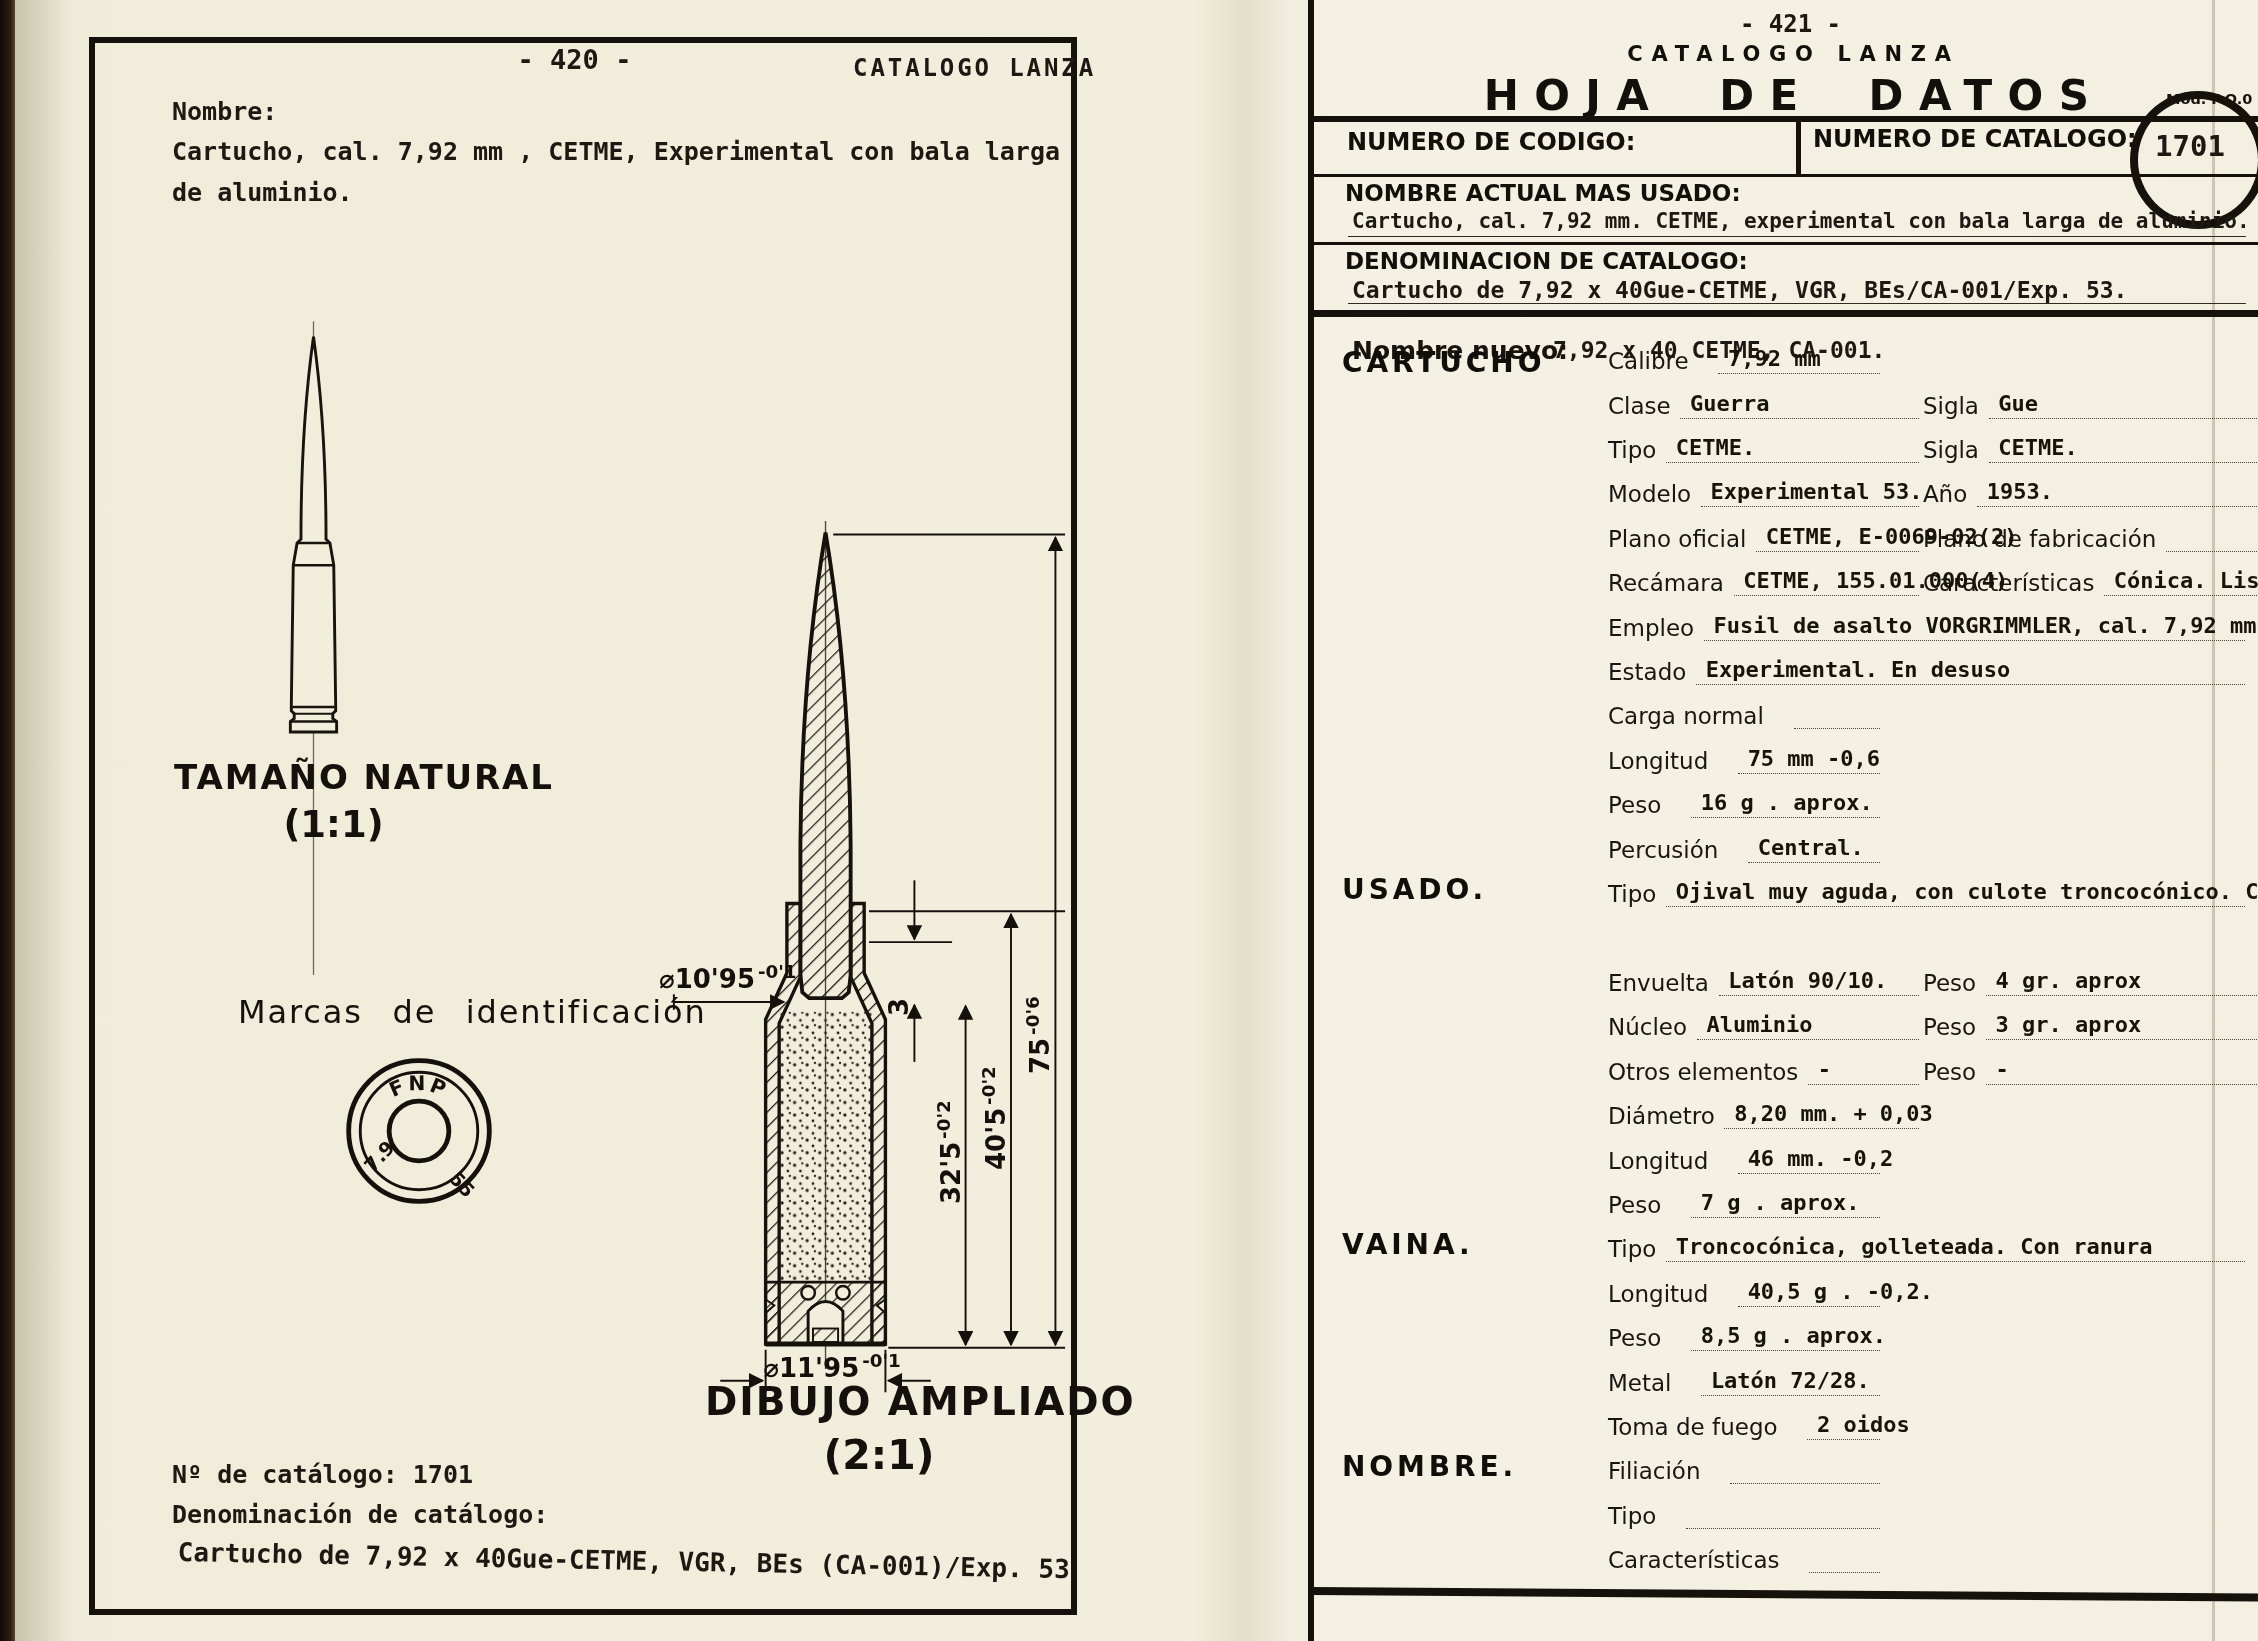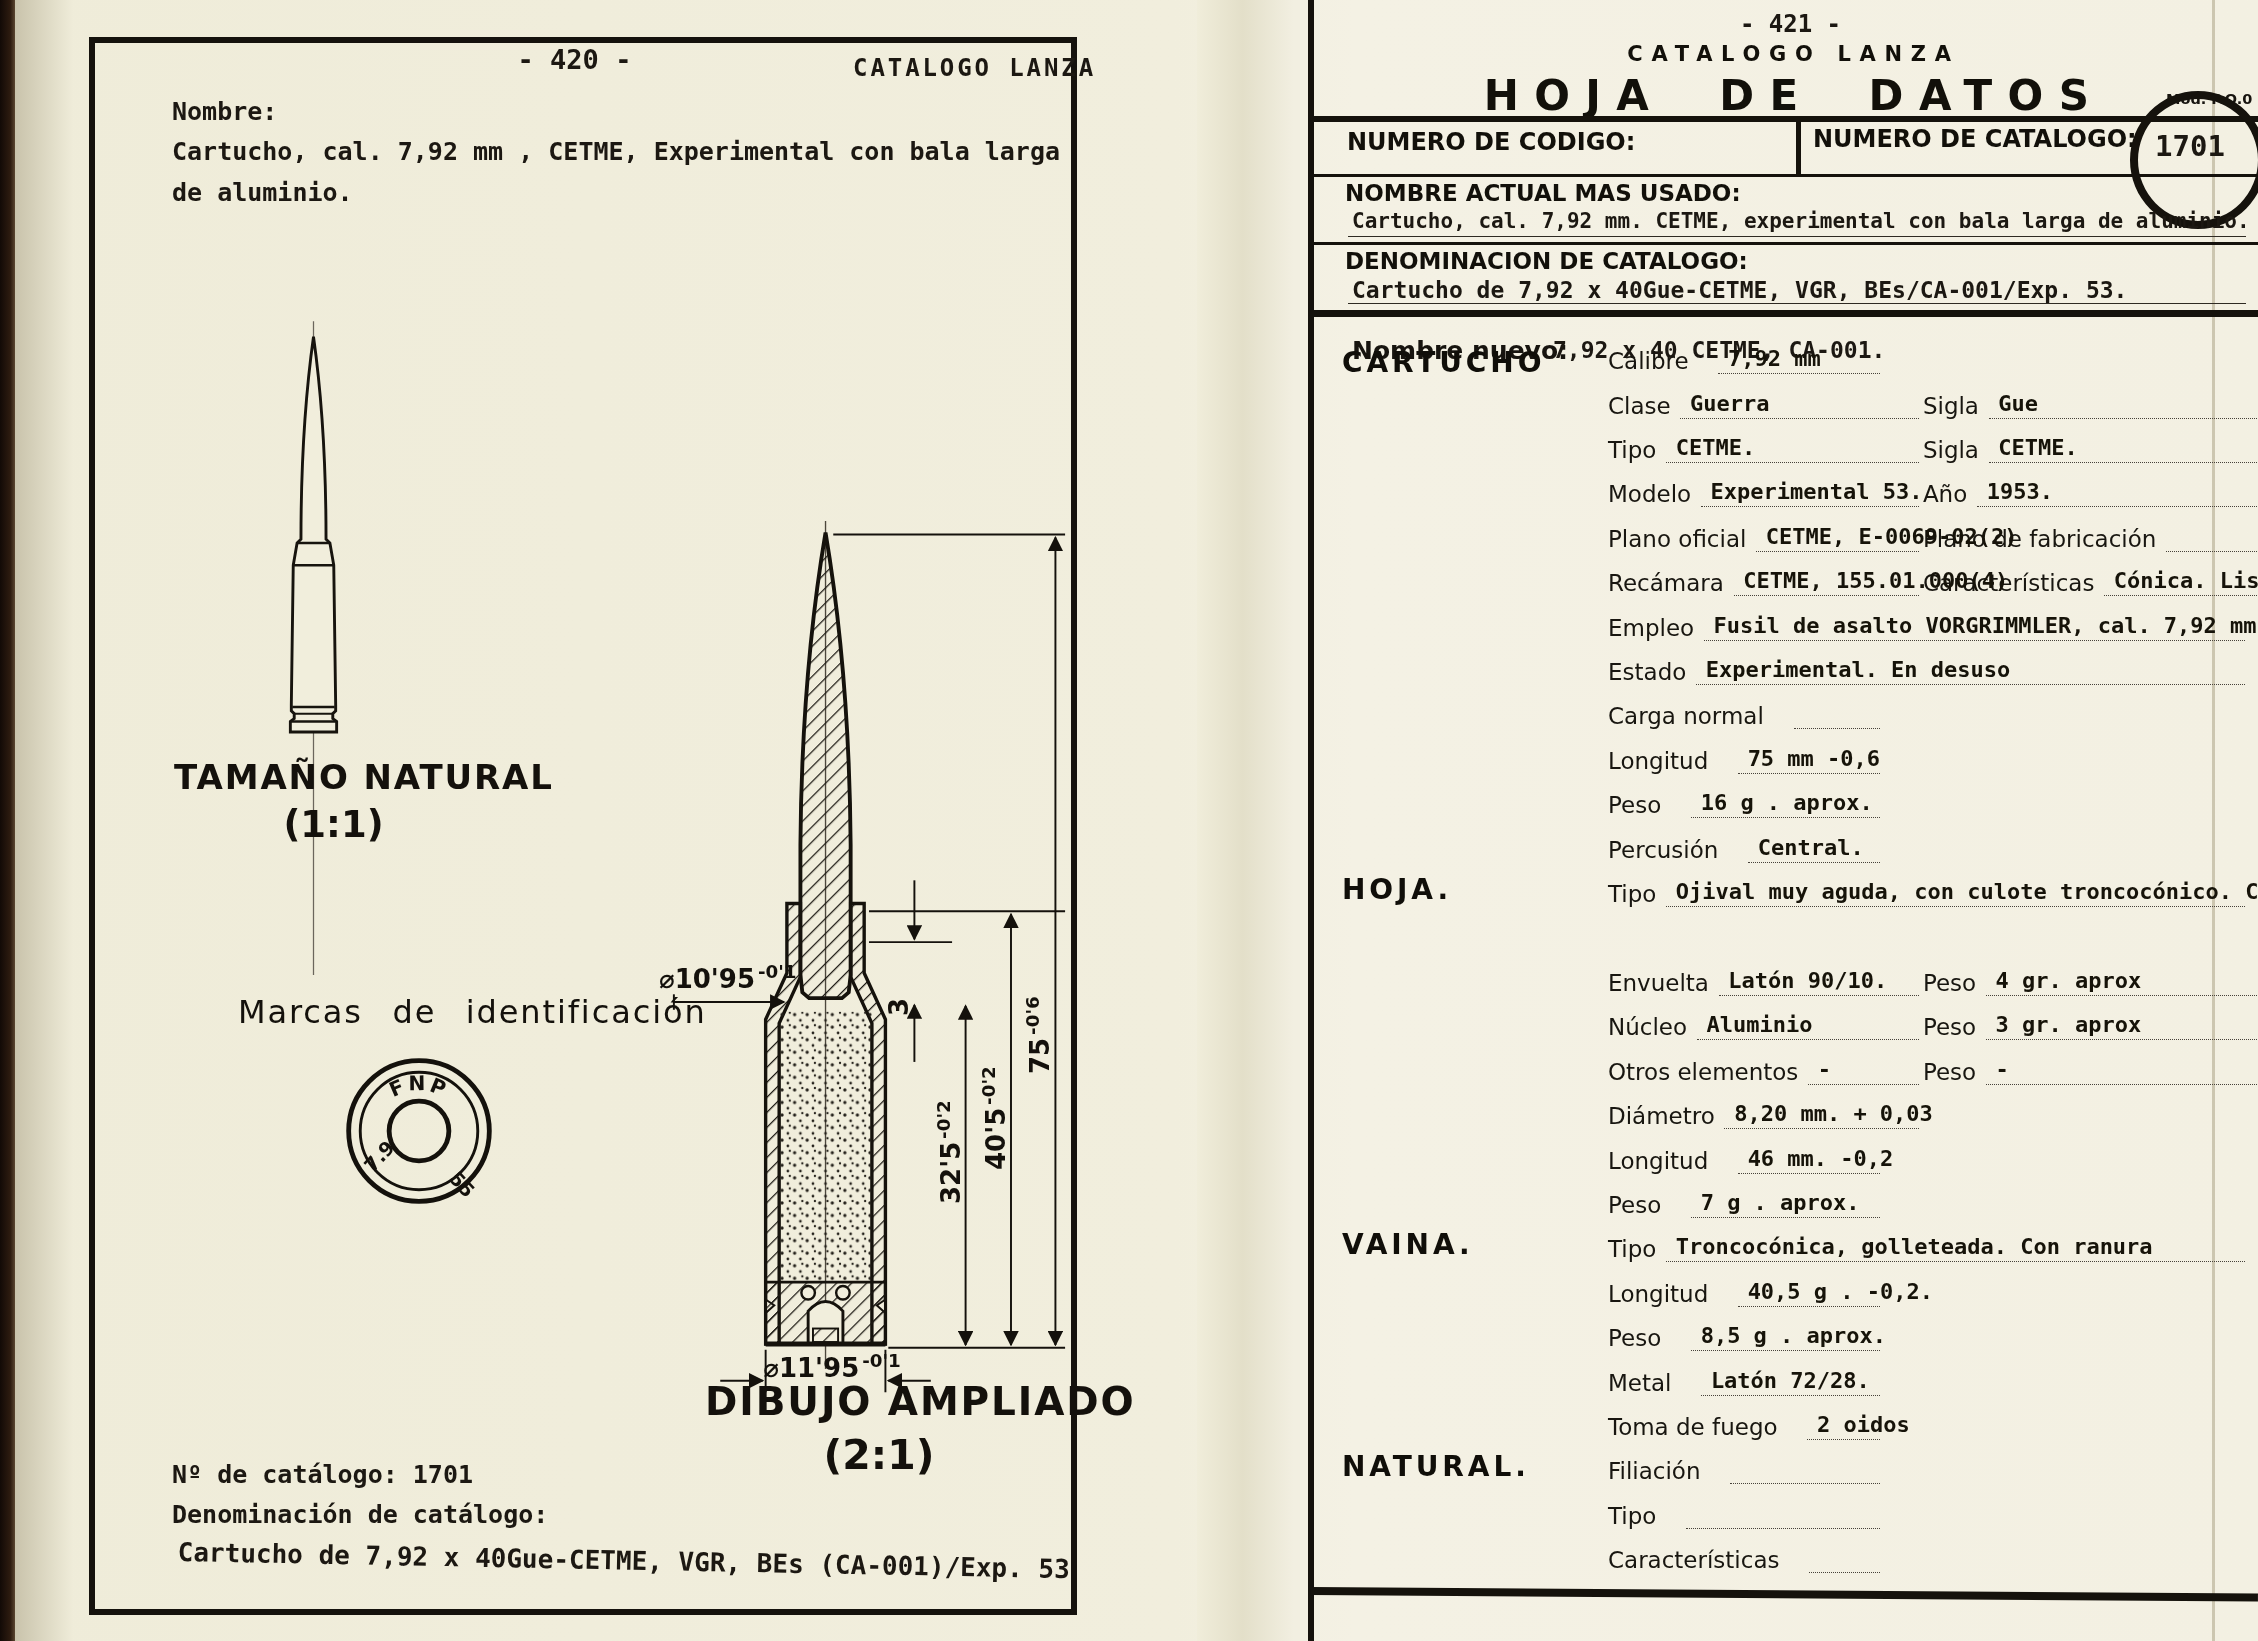--- a/index.html
+++ b/index.html
@@ -212,23 +212,23 @@
   <div class="rp-underl" style="top:236px"></div>
 
   <div class="heavy rp-blocklab" style="top:248px">DENOMINACION DE CATALOGO:</div>
   <div class="mono rp-blockval" style="top:277px;font-size:23px">Cartucho de 7,92 x 40Gue-CETME, VGR, BEs/CA-001/Exp. 53.</div>
   <div class="rp-underl" style="top:303px"></div>
 
   <div class="rp-nnlab">Nombre nuevo:</div>
   <div class="mono rp-nnval">7,92 x 40 CETME, CA-001.</div>
 
   <div class="stitle" style="top:346px">CARTUCHO</div>
-  <div class="stitle" style="top:873px">HOJA.</div>
+  <div class="stitle" style="top:873px">USADO.</div>
   <div class="stitle" style="top:1228px">VAINA.</div>
-  <div class="stitle" style="top:1450px">NATURAL.</div>
+  <div class="stitle" style="top:1450px">NOMBRE.</div>
 
   <div class="frow" style="top:332px">
     <div class="grp g-short">
         <span class="flabel">Calibre</span>
       <span class="fline">
           <span class="fval">7,92 mm</span>
         </span>
       </div>
     </div>
 

